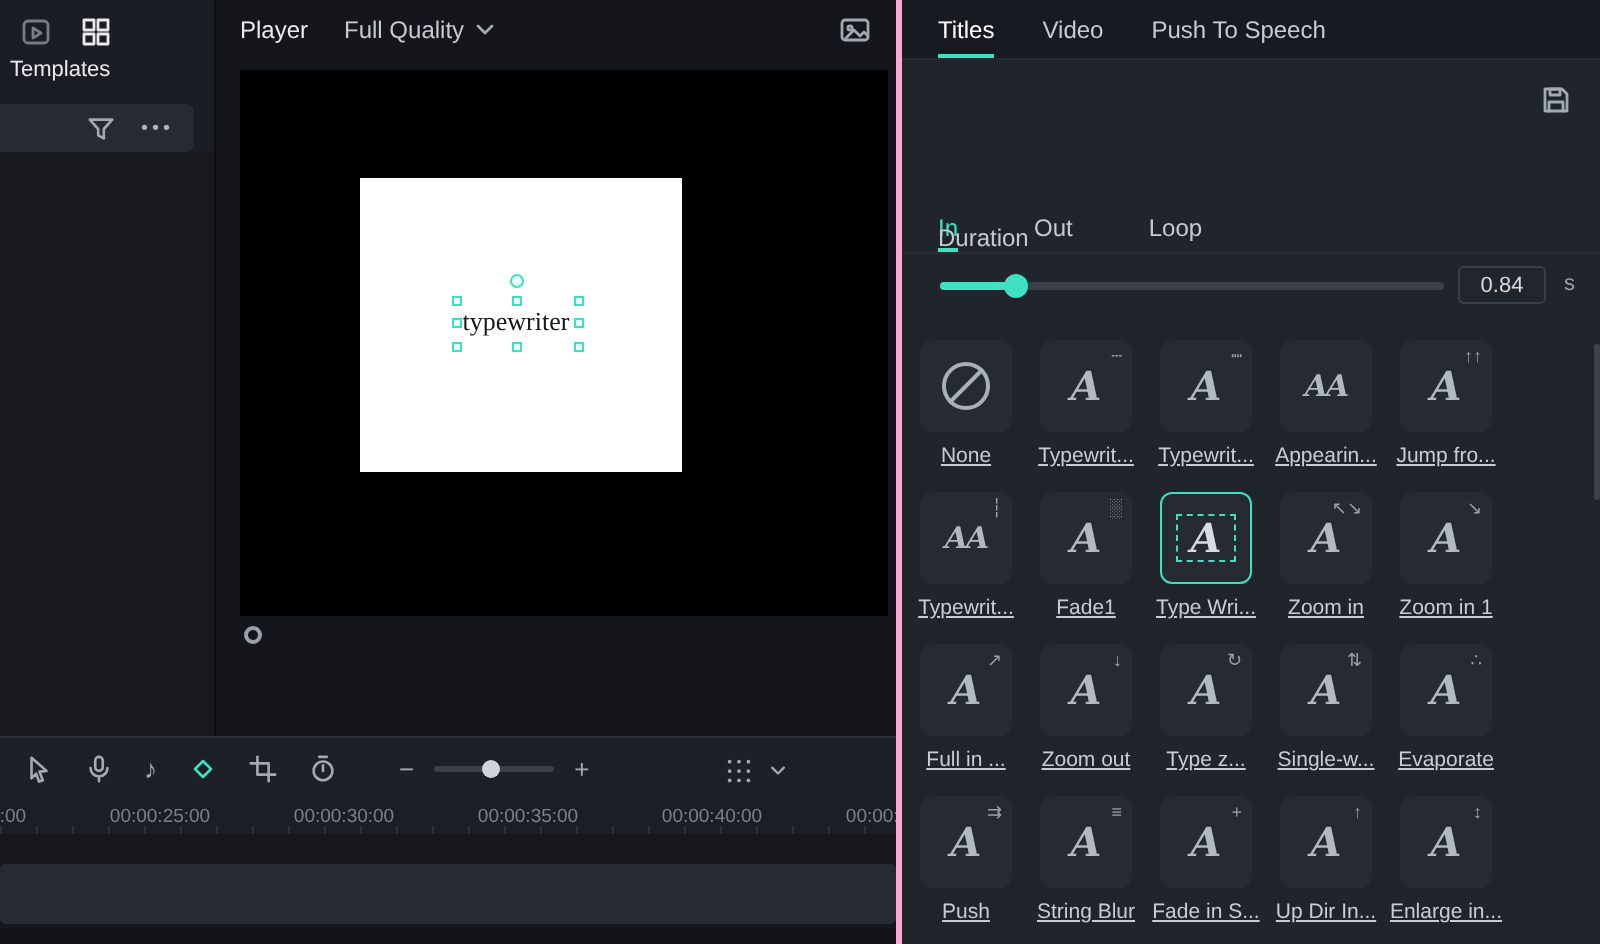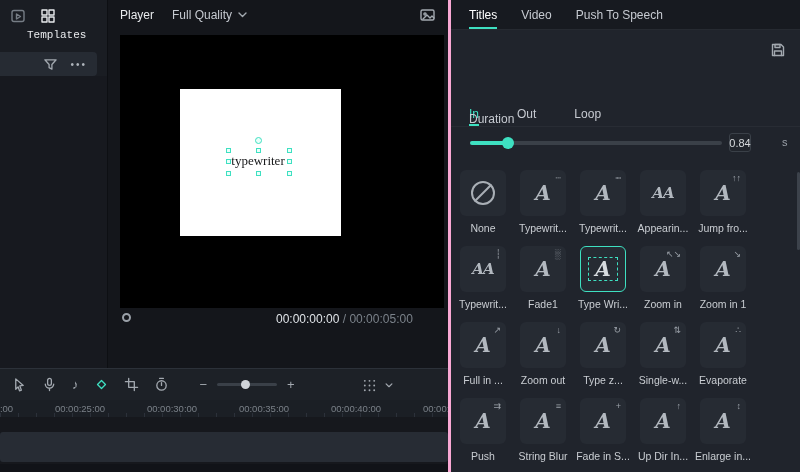--- a/index.html
+++ b/index.html
@@ -10,21 +10,21 @@
   .abs{position:absolute;}
   svg{display:block;}
   .ic{stroke:#a3a9b0;fill:none;stroke-width:1.4;stroke-linecap:round;stroke-linejoin:round;}
   .ic.dim{stroke:#767d85;}
   .ic.accent{stroke:#3ee0c1;}
   .ic.bright{stroke:#e8eaed;}
 
   
   .sidebar-header{left:0;top:0;width:108px;height:76px;background:#1a1d23;}
   .side-icons{left:10px;top:8px;display:flex;gap:14px;}
-  .templates-label{left:27px;top:29px;font-size:11px;color:#e8eaed;font-family:Liberation Mono, monospace;}
+  .templates-label{left:5px;top:29px;font-size:11px;color:#e8eaed;}
   .side-toolbar{left:0;top:52px;width:97px;height:24px;background:#262b33;
                 border-radius:0 4px 4px 0;display:flex;align-items:center;
                 justify-content:flex-end;gap:12px;padding-right:10px;}
   .more-dots{color:#aeb4bb;font-size:10px;letter-spacing:2px;}
   .sidebar-body{left:0;top:76px;width:107px;height:292px;background:#17191f;}
   .vdiv{background:#0d0f13;width:1px;}
 
   
   .player{left:108px;top:0;width:340px;height:368px;background:#14161b;}
   .player-header{left:0;top:0;width:100%;height:30px;display:flex;align-items:center;
@@ -62,37 +62,37 @@
         padding:4px 12px;font-size:12px;}
   .save-btn{right:14px;top:42px;}
   .rp-animtabs{left:0;top:74px;width:100%;height:25px;display:flex;gap:38px;
                padding-left:18px;border-bottom:1px solid #282c34;margin-top:28px;}
   .anim-tab{display:flex;align-items:center;color:#c6cad1;}
   .anim-tab.active{color:#3ee0c1;box-shadow:inset 0 -2px 0 #3ee0c1;}
   .duration-label{left:18px;top:112px;color:#c6cad1;}
   .slider-track{left:19px;top:141px;width:252px;height:4px;background:#3a4048;border-radius:2px;}
   .slider-fill{left:19px;top:141px;width:38px;height:4px;background:#3ee0c1;border-radius:2px;}
   .slider-handle{left:51px;top:137px;width:12px;height:12px;background:#3ee0c1;border-radius:50%;}
-  .value-box{left:278px;top:133px;width:22px;height:19px;background:#21252c;
+  .value-box{left:278px;top:133px;width:44px;height:19px;background:#21252c;
              border:1px solid #3a4048;border-radius:3px;color:#d7dadd;font-size:11px;
              display:flex;align-items:center;justify-content:center;}
   .unit{left:331px;top:136px;font-size:11px;color:#9aa0a8;}
   .presets-grid{left:2px;top:170px;display:grid;grid-template-columns:repeat(5,60px);
                 grid-auto-rows:76px;}
   .preset{text-align:center;cursor:default;}
   .preset-box{width:46px;height:46px;margin:0 auto;background:#262b33;border-radius:6px;
               border:1px solid transparent;display:flex;align-items:center;
               justify-content:center;position:relative;}
   .preset.selected .preset-box{border-color:#3ee0c1;}
   .glyph{font-family:"DejaVu Serif",serif;font-style:italic;font-weight:bold;
          font-size:20px;color:#b2b8bf;line-height:1;}
   .glyph.double{font-size:15px;letter-spacing:-1px;}
   .preset.selected .glyph{border:1px dashed #3ee0c1;padding:1px 6px;color:#d7dbdf;}
   .deco{position:absolute;top:3px;right:4px;font-size:9px;color:#9aa0a8;line-height:1;}
-  .preset-label{margin-top:6px;font-size:10.5px;color:#c9cdd2;white-space:nowrap;}
+  .preset-label{margin-top:6px;font-size:10.5px;color:#c9cdd2;white-space:nowrap;text-decoration:underline;}
   .none-circle{position:relative;width:24px;height:24px;border:2px solid #a9afb6;
                border-radius:50%;display:block;}
   .none-circle::after{content:"";position:absolute;left:9px;top:-2px;width:2px;height:24px;
                       background:#a9afb6;transform:rotate(45deg);}
   .rp-scrollbar{left:346px;top:172px;width:3px;height:78px;background:#3c424b;border-radius:2px;}
 
   
   .toolbar{left:0;top:368px;width:448px;height:32px;background:#1d2127;
            border-top:1px solid #2c3139;display:flex;align-items:center;
            gap:15px;padding-left:12px;}
@@ -176,25 +176,20 @@
       <div class="abs handle" style="left:167px;top:113px;"></div>
       <div class="abs handle" style="left:106px;top:124px;"></div>
       <div class="abs handle" style="left:167px;top:124px;"></div>
       <div class="abs handle" style="left:106px;top:136px;"></div>
       <div class="abs handle" style="left:136px;top:136px;"></div>
       <div class="abs handle" style="left:167px;top:136px;"></div>
       <div class="abs rot-handle" style="left:135px;top:102px;"></div>
     </div>
 
     <div class="abs scrub-dot"></div>
-    <div class="abs time-row">
-      <span class="time-cur">00:00:00:00</span>
-      <span class="time-sep"> / </span>
-      <span class="time-total">00:00:05:00</span>
-    </div>
 
     <div class="transport">
       <span>
         <svg class="ic" width="15" height="15" viewBox="0 0 16 16">
             <path d="M4.5 3v10"></path>
             <path d="M12 3.5L6.5 8l5.5 4.5z"></path>
           </svg>
       </span>
       <span>
         <svg class="ic" width="16" height="16" viewBox="0 0 16 16">

